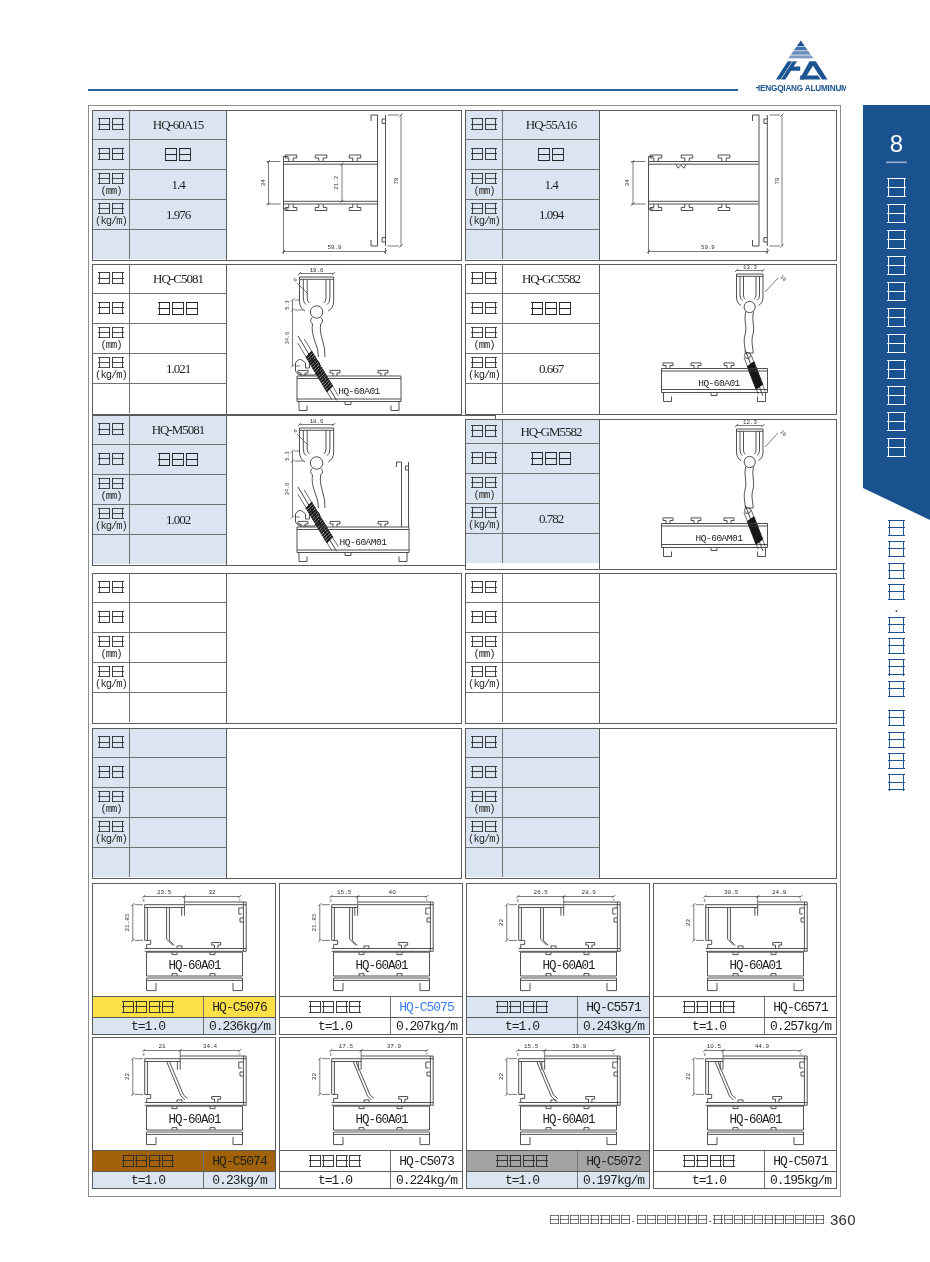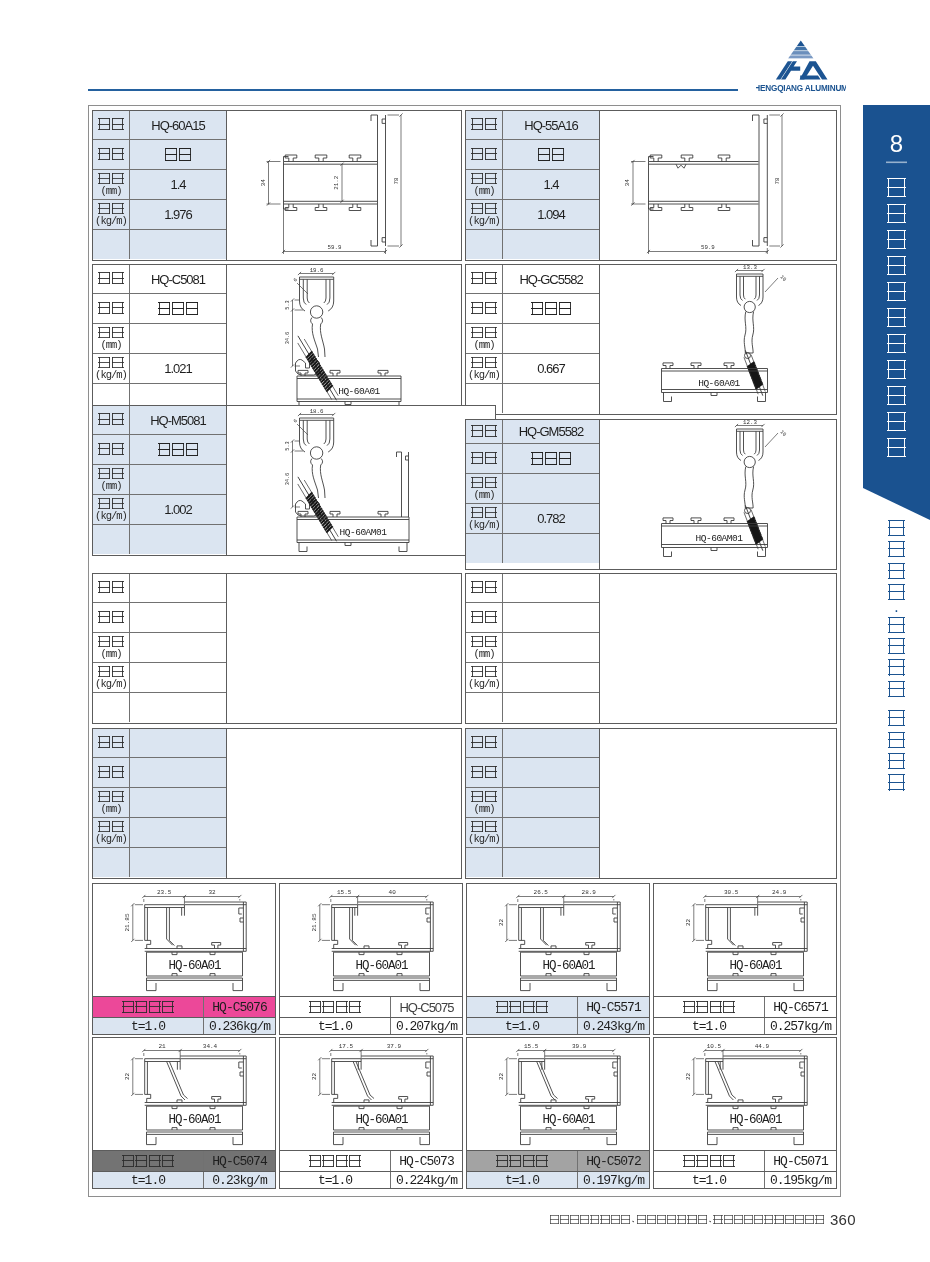--- a/index.html
+++ b/index.html
@@ -10,21 +10,21 @@
 linear-gradient(currentColor,currentColor) 0 100%/100% 7.5% no-repeat,
 linear-gradient(currentColor,currentColor) 4% 0/7.5% 100% no-repeat,
 linear-gradient(currentColor,currentColor) 96% 0/7.5% 100% no-repeat}
 .d{display:inline-block;width:.55em;height:.9em;position:relative}
 .d::after{content:"";position:absolute;left:22%;bottom:10%;width:40%;height:16%;background:currentColor;transform:rotate(38deg);border-radius:45%}
 .cell{position:absolute;border:1px solid #5c5c5c;background:#fff}
 .spec{position:absolute;left:-1px;top:-1px;bottom:-1px;width:135px;border:1px solid #5c5c5c;border-left:1px solid #5c5c5c}
 .srow{position:relative;width:100%;border-bottom:1px solid #717171;display:flex}
 .srow:last-child{border-bottom:none}
 .lab{width:37px;border-right:1px solid #717171;display:flex;flex-direction:column;align-items:center;justify-content:center;font-size:13px;color:#2b2b2b;line-height:1.02}
-.val{flex:1;display:flex;align-items:center;justify-content:center;font-family:Liberation Sans, sans-serif;font-size:13px;letter-spacing:-1px;color:#1e1e1e}
+.val{flex:1;display:flex;align-items:center;justify-content:center;font-family:Liberation Serif, serif;font-size:13px;letter-spacing:-1px;color:#1e1e1e}
 .val .g{letter-spacing:0}
 .sub{font-size:10.5px;font-family:"Liberation Mono",monospace;letter-spacing:-1px;color:#2b2b2b}
 .blue .lab,.blue .val,.blue{background:#dbe5f1}
 svg{position:absolute;left:0;top:0}
 </style></head><body>
 <div class="abs" style="left:0;top:0;width:930px;height:1262px;background:#fff">
 
 
 <div class="abs" style="left:88px;top:88.5px;width:650px;height:2px;background:#24619f"></div>
 
@@ -335,21 +335,21 @@
         <path d="M285.0454063017844 89.6324861407403 L299.26515043823684 126.49848945746893 M277.9545936982156 92.3675138592597 L292.17433783466805 129.23351717598834" stroke="#2e2e2e" stroke-width="0.7" fill="none"></path>
         <path d="M195.5 103.5 H301.5 M195.5 106 H301.5 M195.5 124.5 H301.5 M195.5 127.5 H301.5 M195.5 103.5 V127.5 M301.5 103.5 V127.5" stroke="#3d3d3d" stroke-width="0.9" fill="none"></path>
         <path d="M200 103.5 v-3 h-3 v-2.6 h10 v2.6 h-3 v3" stroke="#3d3d3d" stroke-width="0.9" fill="none"></path>
         <path d="M228 103.5 v-3 h-3 v-2.6 h10 v2.6 h-3 v3" stroke="#3d3d3d" stroke-width="0.9" fill="none"></path>
         <path d="M261 103.5 v-3 h-3 v-2.6 h10 v2.6 h-3 v3" stroke="#3d3d3d" stroke-width="0.9" fill="none"></path>
         <path d="M197.5 127.5 v9 h8 v-5 M299.5 127.5 v9 h-8 v-5 M245 127.5 v3 h6 v-3" stroke="#3d3d3d" stroke-width="0.9" fill="none"></path>
         <text x="253" y="120.5" font-size="9.5" text-anchor="middle" fill="#222" font-family="Liberation Mono" letter-spacing="-0.5">HQ-60A01</text>
       </svg>
 </div>
 
-<div class="cell" style="left:92px;top:405px;width:404px;height:151px">
+<div class="cell" style="left:92px;top:415px;width:404px;height:151px">
 <div class="spec">
         <div class="srow blue" style="height:29px">
           <div class="lab">
             <span><i class="g"></i><i class="g"></i></span>
           </div>
           <div class="val">HQ-M5081</div>
         </div>
         <div class="srow blue" style="height:30px">
           <div class="lab">
             <span><i class="g"></i><i class="g"></i></span>
@@ -631,21 +631,21 @@
         <path d="M51.7 20.7 V56.4 M54.4 23.5 V56.4" stroke="#3f3f3f" stroke-width="0.9" fill="none"></path>
         <path d="M73.6 23.5 V55 M76.39999999999999 23.5 V56.5 M73.6 55 l6 6.2 M76.39999999999999 56.5 l5 5" stroke="#3f3f3f" stroke-width="0.9" fill="none"></path>
         <path d="M150.4 18 V67.3 M153.2 18 V67.3 M150.4 24 h-4.6 v6 h3 M150.4 34 h-3.4 v4 h3.4" stroke="#3f3f3f" stroke-width="0.9" fill="none"></path>
         <path d="M51.7 64.5 H153.2 M51.7 67.3 H153.2 M51.7 56.4 h6 v4 h-4 v4" stroke="#3f3f3f" stroke-width="0.9" fill="none"></path>
         <path d="M121.5 64.5 v-3.4 h-2.8 v-2.6 h9 v2.6 h-2.8 v3.4 M84 64.5 v-2.6 h5 v2.6" stroke="#3f3f3f" stroke-width="0.9" fill="none"></path>
         <path d="M53.5 68.2 H149.5 V92 H53.5 Z" stroke="#3f3f3f" stroke-width="0.9" fill="none"></path>
         <path d="M79 68.2 v2.4 h5 v-2.4 M117 68.2 v2.4 h5 v-2.4 M79 92 v-2.4 h5 v2.4 M117 92 v-2.4 h5 v2.4" stroke="#3f3f3f" stroke-width="0.9" fill="none"></path>
         <text x="101.5" y="84.5" font-size="12.5" text-anchor="middle" fill="#222" font-family="Liberation Mono" letter-spacing="-1">HQ-60A01</text>
         <path d="M53.5 94 H149.5 M53.5 96.4 H149.5 M53.5 94 V106.6 H63 V99 M149.5 94 V106.6 H140 V99" stroke="#3f3f3f" stroke-width="0.9" fill="none"></path>
       </svg>
-<div class="abs" style="left:-1px;right:-1px;top:112px;height:21px;border:1px solid #5c5c5c;border-bottom:none;background:#ec4899;display:flex">
+<div class="abs" style="left:-1px;right:-1px;top:112px;height:21px;border:1px solid #5c5c5c;border-bottom:none;background:#fde047;display:flex">
         <div style="width:111px;border-right:1px solid #717171;display:flex;align-items:center;justify-content:center;font-size:13px;color:#2b2b2b">
           <i class="g"></i>
           <i class="g"></i>
           <i class="g"></i>
           <i class="g"></i>
         </div>
         <div style="flex:1;display:flex;align-items:center;justify-content:center;font-family:'Liberation Mono',monospace;font-size:13px;letter-spacing:-1px;color:#1e1e1e">HQ-C5076</div>
       </div>
 <div class="abs" style="left:-1px;right:-1px;top:133px;height:18px;border:1px solid #5c5c5c;background:#dbe5f1;display:flex">
         <div style="width:111px;border-right:1px solid #717171;display:flex;align-items:center;justify-content:center;font-family:'Liberation Mono',monospace;font-size:13px;letter-spacing:-1px;color:#1e1e1e">t=1.0</div>
@@ -677,21 +677,21 @@
         <text x="101.5" y="84.5" font-size="12.5" text-anchor="middle" fill="#222" font-family="Liberation Mono" letter-spacing="-1">HQ-60A01</text>
         <path d="M53.5 94 H149.5 M53.5 96.4 H149.5 M53.5 94 V106.6 H63 V99 M149.5 94 V106.6 H140 V99" stroke="#3f3f3f" stroke-width="0.9" fill="none"></path>
       </svg>
 <div class="abs" style="left:-1px;right:-1px;top:112px;height:21px;border:1px solid #5c5c5c;border-bottom:none;background:#fff;display:flex">
         <div style="width:111px;border-right:1px solid #717171;display:flex;align-items:center;justify-content:center;font-size:13px;color:#2b2b2b">
           <i class="g"></i>
           <i class="g"></i>
           <i class="g"></i>
           <i class="g"></i>
         </div>
-        <div style="flex:1;display:flex;align-items:center;justify-content:center;font-family:Liberation Sans, sans-serif;font-size:13px;letter-spacing:-1px;color:#404040">HQ-C5075</div>
+        <div style="flex:1;display:flex;align-items:center;justify-content:center;font-family:Liberation Mono, monospace;font-size:13px;letter-spacing:-1px;color:#3b82f6">HQ-C5075</div>
       </div>
 <div class="abs" style="left:-1px;right:-1px;top:133px;height:18px;border:1px solid #5c5c5c;background:#fff;display:flex">
         <div style="width:111px;border-right:1px solid #717171;display:flex;align-items:center;justify-content:center;font-family:'Liberation Mono',monospace;font-size:13px;letter-spacing:-1px;color:#1e1e1e">t=1.0</div>
         <div style="flex:1;display:flex;align-items:center;justify-content:center;font-family:Liberation Mono, monospace;font-size:13px;letter-spacing:-1px;color:#1e1e1e">0.207kg/m</div>
       </div>
 </div>
 
 <div class="cell" style="left:466px;top:883px;width:184px;height:151px">
 <svg width="182" height="113" viewBox="0 0 182 113">
         <path d="M50.8 12.5 H146.8 M50.8 15 V18 M146.8 15 V16.5 M96.72057761732852 12.5 V20" stroke="#444" stroke-width="0.7" fill="none"></path>
@@ -787,21 +787,21 @@
         <path d="M51.7 20.7 V56.4 M54.4 23.5 V56.4" stroke="#3f3f3f" stroke-width="0.9" fill="none"></path>
         <path d="M73.6 23.5 L88.0 58 M76.39999999999999 23.5 L90.5 57 M88.0 58 l4 4 M90.5 57 l4 3.5" stroke="#3f3f3f" stroke-width="0.9" fill="none"></path>
         <path d="M150.4 18 V67.3 M153.2 18 V67.3 M150.4 24 h-4.6 v6 h3 M150.4 34 h-3.4 v4 h3.4" stroke="#3f3f3f" stroke-width="0.9" fill="none"></path>
         <path d="M51.7 64.5 H153.2 M51.7 67.3 H153.2 M51.7 56.4 h6 v4 h-4 v4" stroke="#3f3f3f" stroke-width="0.9" fill="none"></path>
         <path d="M121.5 64.5 v-3.4 h-2.8 v-2.6 h9 v2.6 h-2.8 v3.4 M84 64.5 v-2.6 h5 v2.6" stroke="#3f3f3f" stroke-width="0.9" fill="none"></path>
         <path d="M53.5 68.2 H149.5 V92 H53.5 Z" stroke="#3f3f3f" stroke-width="0.9" fill="none"></path>
         <path d="M79 68.2 v2.4 h5 v-2.4 M117 68.2 v2.4 h5 v-2.4 M79 92 v-2.4 h5 v2.4 M117 92 v-2.4 h5 v2.4" stroke="#3f3f3f" stroke-width="0.9" fill="none"></path>
         <text x="101.5" y="84.5" font-size="12.5" text-anchor="middle" fill="#222" font-family="Liberation Mono" letter-spacing="-1">HQ-60A01</text>
         <path d="M53.5 94 H149.5 M53.5 96.4 H149.5 M53.5 94 V106.6 H63 V99 M149.5 94 V106.6 H140 V99" stroke="#3f3f3f" stroke-width="0.9" fill="none"></path>
       </svg>
-<div class="abs" style="left:-1px;right:-1px;top:112px;height:21px;border:1px solid #5c5c5c;border-bottom:none;background:#737373;display:flex">
+<div class="abs" style="left:-1px;right:-1px;top:112px;height:21px;border:1px solid #5c5c5c;border-bottom:none;background:#a16207;display:flex">
         <div style="width:111px;border-right:1px solid #717171;display:flex;align-items:center;justify-content:center;font-size:13px;color:#2b2b2b">
           <i class="g"></i>
           <i class="g"></i>
           <i class="g"></i>
           <i class="g"></i>
         </div>
         <div style="flex:1;display:flex;align-items:center;justify-content:center;font-family:'Liberation Mono',monospace;font-size:13px;letter-spacing:-1px;color:#1e1e1e">HQ-C5074</div>
       </div>
 <div class="abs" style="left:-1px;right:-1px;top:133px;height:18px;border:1px solid #5c5c5c;background:#dbe5f1;display:flex">
         <div style="width:111px;border-right:1px solid #717171;display:flex;align-items:center;justify-content:center;font-family:'Liberation Mono',monospace;font-size:13px;letter-spacing:-1px;color:#1e1e1e">t=1.0</div>

